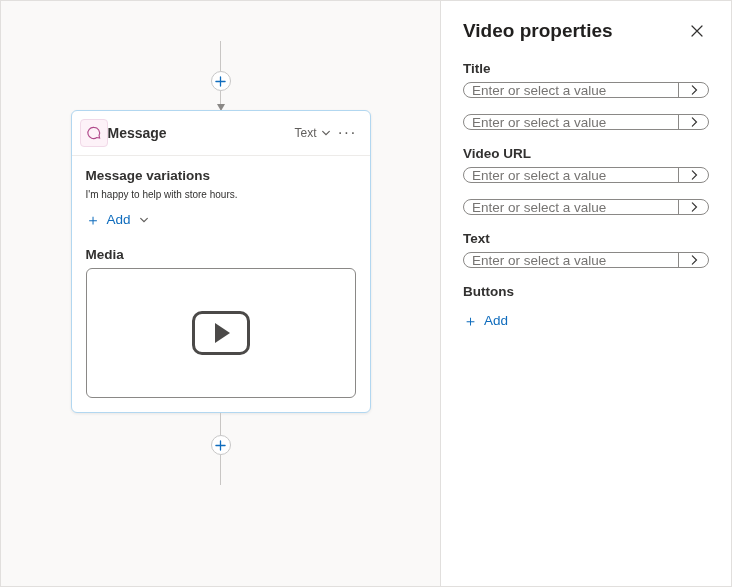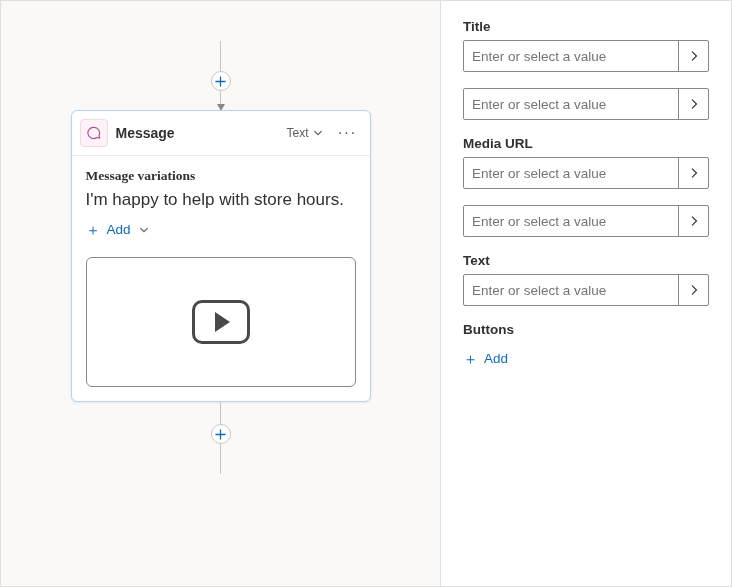--- a/index.html
+++ b/index.html
@@ -67,21 +67,21 @@
     border: 1px solid #b2d7f0;
     border-radius: 6px;
     box-shadow: 0 1px 3px rgba(0,0,0,0.08);
     margin-top: -1px;
   }
   .card-header {
     display: flex;
     align-items: center;
     padding: 8px 10px 8px 8px;
     border-bottom: 1px solid #edebe9;
-    gap: 8px;
+    gap: 0;
   }
   .card-header .node-icon {
     width: 28px; height: 28px;
     border-radius: 4px;
     background: #fdf2f8;
     border: 1px solid #f1d9e8;
     display: flex; align-items: center; justify-content: center;
     color: #b04a8b;
   }
   .card-header .node-title {
@@ -107,24 +107,23 @@
     line-height: 1;
   }
   .card-body {
     padding: 12px 14px 14px 14px;
   }
   .section-label {
     font-weight: 600;
     font-size: 13.5px;
     margin-bottom: 6px;
     color: #323130;
-    font-family: Liberation Serif, serif;
   }
   .variation-text {
-    font-size: 17px;
+    font-size: 10px;
     color: #323130;
     margin-bottom: 10px;
   }
   .add-inline {
     display: inline-flex;
     align-items: center;
     gap: 6px;
     color: #0f6cbd;
     font-size: 13.5px;
     cursor: pointer;
@@ -191,22 +190,22 @@
   .field-label {
     font-weight: 700;
     font-size: 13.5px;
     margin-bottom: 6px;
     color: #323130;
   }
   .combo {
     display: flex;
     align-items: stretch;
     border: 1px solid #8a8886;
-    border-radius: 2px;
-    height: 32px;
+    border-radius: 10px;
+    height: 16px;
     background: #ffffff;
   }
   .combo input {
     flex: 1;
     border: none;
     outline: none;
     padding: 0 8px;
     font-size: 13.5px;
     color: #323130;
     background: transparent;
@@ -260,40 +259,49 @@
           <div class="variation-text">I'm happy to help with store hours.</div>
           <div class="add-inline">
             <span class="plus">＋</span>
             <span>Add</span>
             <svg class="chev" width="10" height="10" viewBox="0 0 12 12">
                 <path d="M2 4l4 4 4-4" fill="none" stroke="#605e5c" stroke-width="1.4" stroke-linecap="round"></path>
               </svg>
           </div>
 
           <div class="media-box">
+            <div class="section-label">Media</div>
             <div class="media-preview">
               <div class="play-tile">
                 <div class="tri"></div>
               </div>
             </div>
           </div>
         </div>
       </div>
 
       <div class="connector-line" style="height:22px"></div>
       <div class="add-node-btn">
         <svg width="11" height="11" viewBox="0 0 12 12">
             <path d="M6 1v10M1 6h10" stroke="#0f6cbd" stroke-width="1.4" stroke-linecap="round"></path>
           </svg>
       </div>
       <div class="connector-line" style="height:30px"></div>
     </div>
   </div>
 
   <div class="panel">
+    <div class="panel-header">
+      <div class="panel-title">Video properties</div>
+      <div class="close-btn">
+        <svg width="14" height="14" viewBox="0 0 14 14">
+            <path d="M2 2l10 10M12 2L2 12" stroke="#323130" stroke-width="1.2" stroke-linecap="round"></path>
+          </svg>
+      </div>
+    </div>
 
     <div class="field">
       <div class="field-label">Title</div>
       <div class="combo">
         <input type="text" placeholder="Enter or select a value" style="">
         <div class="arrow">
           <svg width="8" height="10" viewBox="0 0 8 12">
               <path d="M2 1l5 5-5 5" fill="none" stroke="#323130" stroke-width="1.4" stroke-linecap="round"></path>
             </svg>
         </div>
@@ -305,21 +313,21 @@
         <input type="text" placeholder="Enter or select a value" style="">
         <div class="arrow">
           <svg width="8" height="10" viewBox="0 0 8 12">
               <path d="M2 1l5 5-5 5" fill="none" stroke="#323130" stroke-width="1.4" stroke-linecap="round"></path>
             </svg>
         </div>
       </div>
     </div>
 
     <div class="field">
-      <div class="field-label">Media URL</div>
+      <div class="field-label">Video URL</div>
       <div class="combo">
         <input type="text" placeholder="Enter or select a value" style="">
         <div class="arrow">
           <svg width="8" height="10" viewBox="0 0 8 12">
               <path d="M2 1l5 5-5 5" fill="none" stroke="#323130" stroke-width="1.4" stroke-linecap="round"></path>
             </svg>
         </div>
       </div>
     </div>
 

